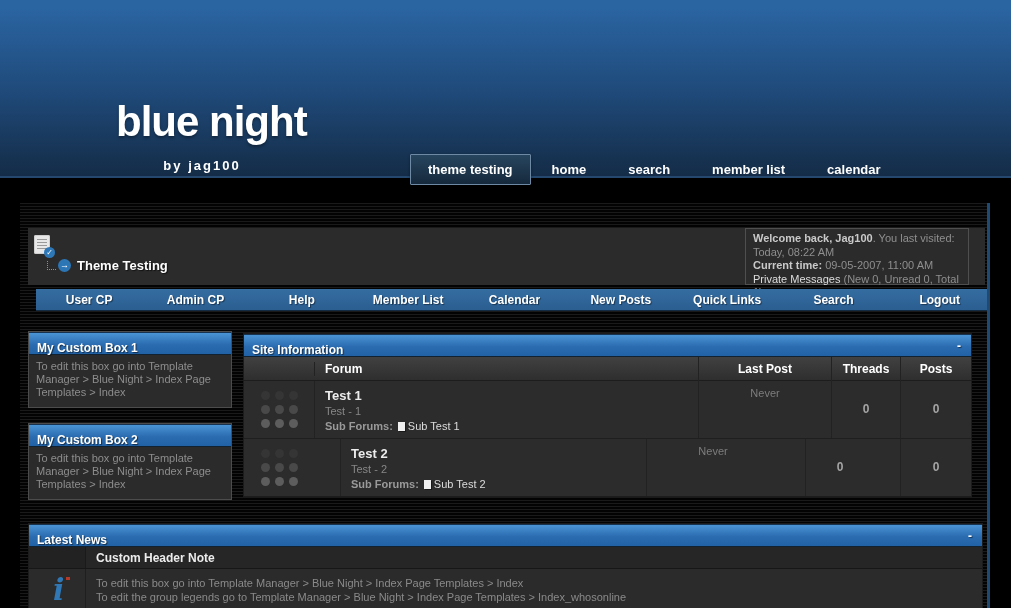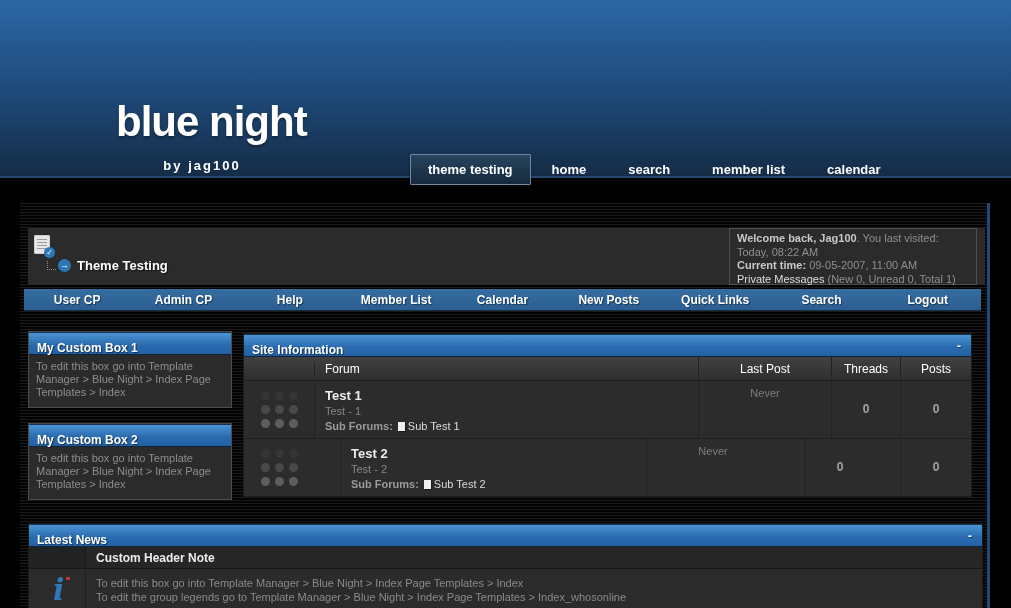--- a/index.html
+++ b/index.html
@@ -57,30 +57,30 @@
     background:#2f78b8; border-radius:50%; color:#fff; font-size:8px; font-weight:700;
     line-height:11px; text-align:center; }
   .tree-branch { position:absolute; left:19px; top:33px; width:9px; height:9px;
     border-left:1px dotted #8f8f8f; border-bottom:1px dotted #8f8f8f; }
   .arrow-icon { position:absolute; left:30px; top:31px; width:13px; height:13px;
     background:#2d76b6; border-radius:50%; color:#fff; font-size:9px; font-weight:700;
     line-height:13px; text-align:center; }
   .crumb-title { position:absolute; left:49px; top:30px; font-size:13px; font-weight:700;
     color:#fff; text-shadow:1px 1px 1px rgba(0,0,0,.6); }
   .welcome {
-    position:absolute; right:8px; top:0; width:248px; height:57px;
+    position:absolute; right:16px; top:0; width:224px; height:57px;
     background:#2b2b2b; border:1px solid #4f4f4f;
     font-size:11px; line-height:13.5px; color:#8f8f8f; padding:3px 7px;
   }
   .welcome b { color:#c9c9c9; }
   .welcome a { color:#dedede; }
 
   
   .navbar {
-    position:absolute; left:4px; top:86px; width:957px; height:22px;
+    position:absolute; left:16px; top:86px; width:957px; height:22px;
     background:linear-gradient(180deg,#356da1 0%,#2b5e91 100%);
     border-bottom:1px solid #132c44;
     display:flex; align-items:center;
   }
   .nav-item { flex:1; text-align:center; color:#fff; font-size:12px; font-weight:700;
     text-shadow:1px 1px 1px rgba(0,0,0,.45); }
 
   
   .titlebar {
     height:23px; line-height:23px; padding:4px 8px;
@@ -97,21 +97,21 @@
   .side-box .body { background:#2b2b2b; padding:5px 7px 8px; font-size:11px;
     line-height:13px; color:#8d8d8d; }
   #side-box-1 { top:128px; }
   #side-box-2 { top:220px; }
 
   
   .main-box { position:absolute; left:223px; top:130px; width:729px;
     border:1px solid #1c1c1c; background:#2c2c2c; }
   .colhead { display:flex; height:24px;
     background:linear-gradient(180deg,#414141 0%,#2e2e2e 100%);
-    color:#fff; font-size:12px; font-weight:400; align-items:center;
+    color:#fff; font-size:12px; font-weight:700; align-items:center;
     border-bottom:1px solid #1d1d1d; }
   .frow { display:flex; min-height:56px; background:#2c2c2c; }
   .frow + .frow { border-top:1px solid #1f1f1f;gap:26px; }
   .c-icon { width:70px; display:flex; align-items:center; justify-content:center; }
   .c-forum { flex:1; border-left:1px solid #222; padding:5px 10px 6px; }
   .c-last { width:133px; border-left:1px solid #222; text-align:center; }
   .c-threads { width:69px; border-left:1px solid #222; text-align:center; }
   .c-posts { width:71px; border-left:1px solid #222; text-align:center; }
   .colhead .c-forum, .colhead .c-last, .colhead .c-threads, .colhead .c-posts { padding-top:0; padding-bottom:0; }
   .colhead .c-forum { display:flex; align-items:center; }

